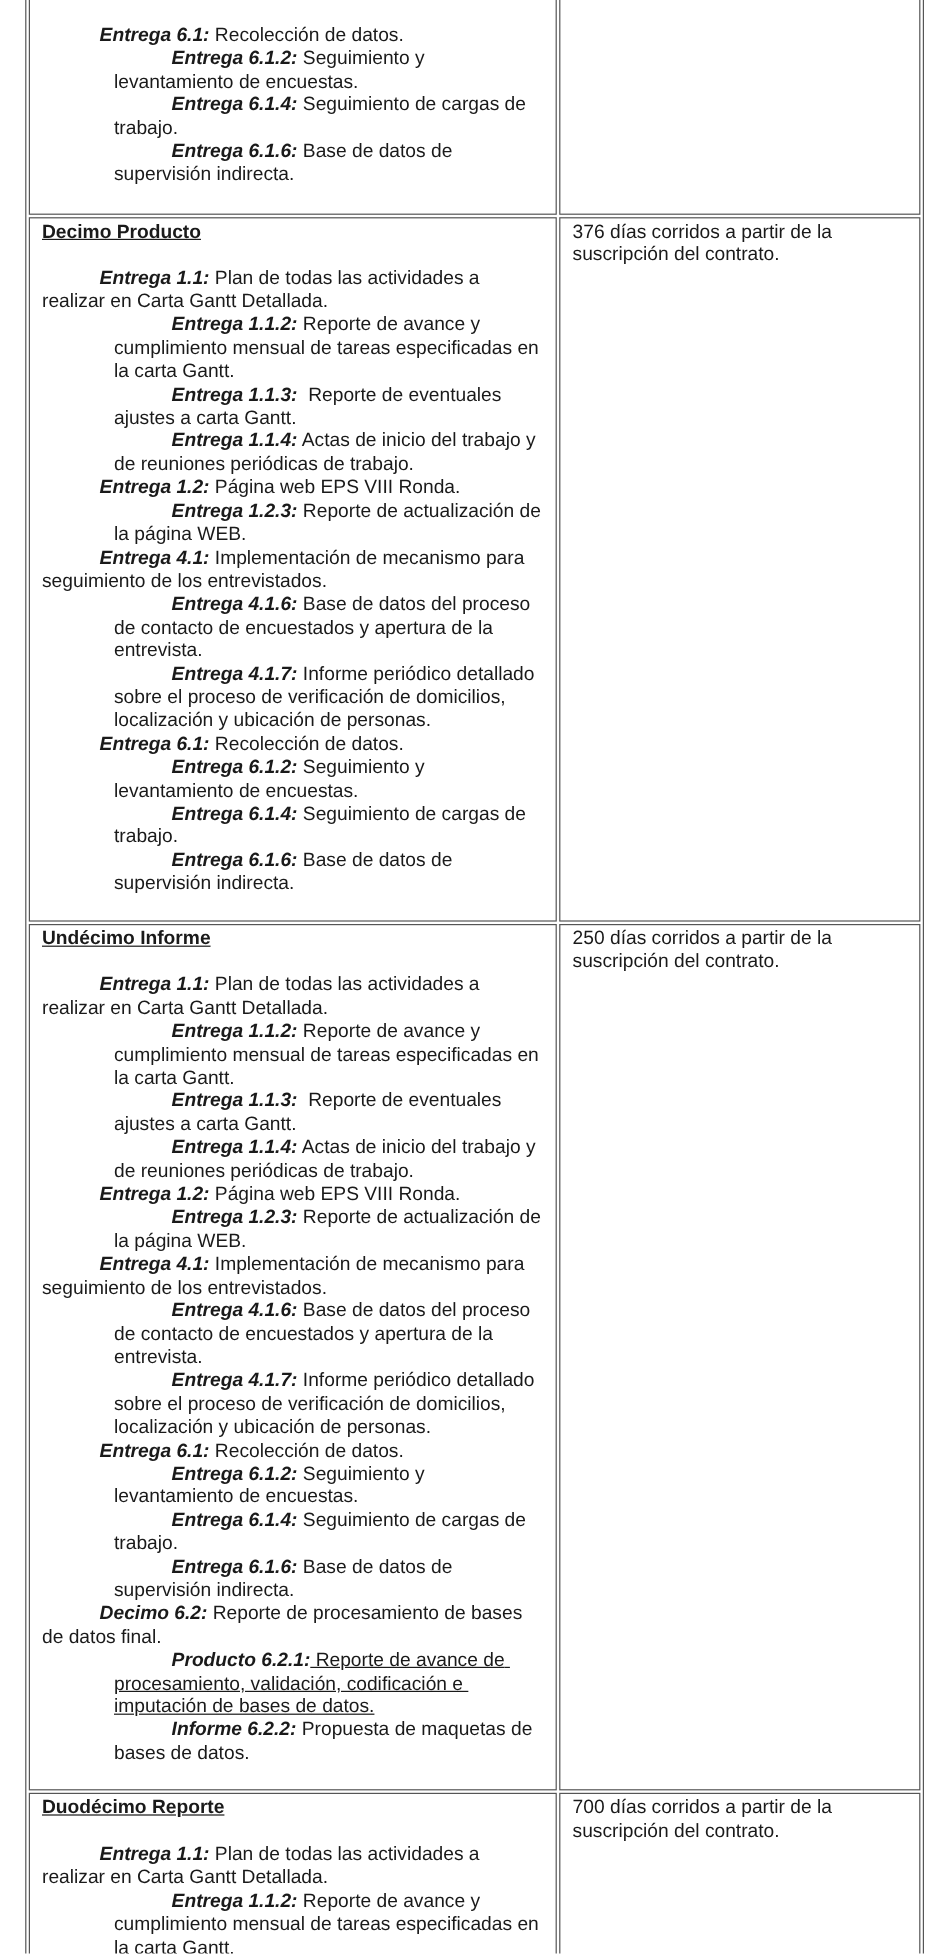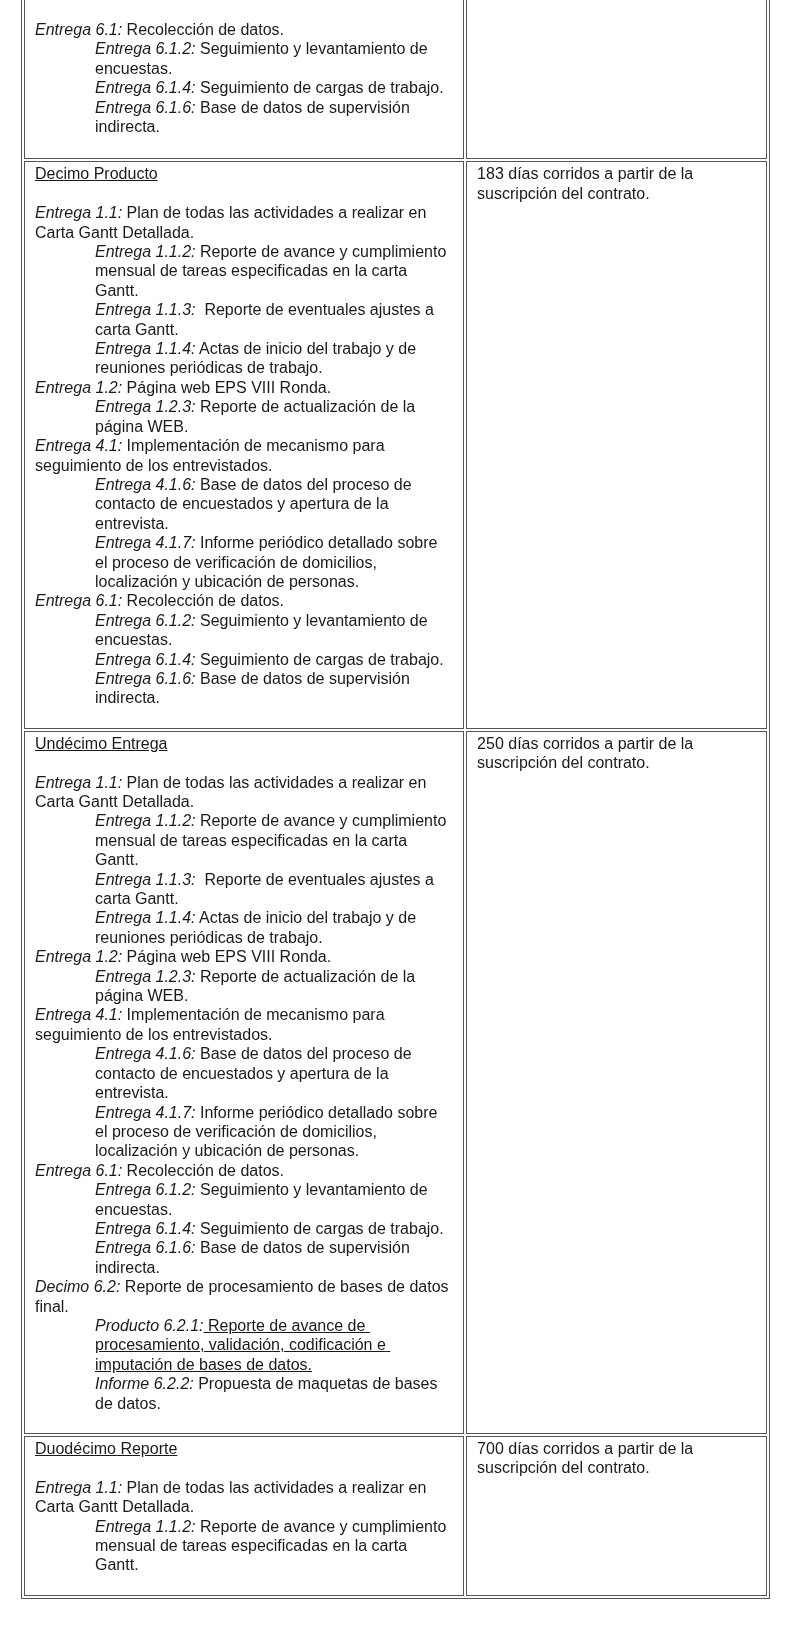--- a/index.html
+++ b/index.html
@@ -19,26 +19,26 @@
   .doc-table td {
     border: 1px solid #555;
     vertical-align: top;
     font-size: 16px;
     line-height: 19.4px;
     padding: 2px 10px 20px 10px;
   }
   .doc-table td.col-left { width: 422px; }
   .doc-table td.col-right { width: 282px; padding-left: 10px; }
   .product-title {
-    font-weight: normal; text-decoration: underline;
+    font-weight: bold; text-decoration: underline;
     margin-bottom: 19.4px; display: block;
   }
   .entry { display: block; }
   .entry.level-2 { padding-left: 60px; }
-  .entry-label { font-weight: normal; font-style: italic; }
+  .entry-label { font-weight: bold; font-style: italic; margin-left: 48px; }
   .row-first td { padding-top: 24px; padding-bottom: 22px; }
 </style>
 </head>
 <body>
 
 <table class="doc-table">
   <tbody id="table-body">
       <tr class="row-first">
         <td class="col-left">
           <span class="entry level-1"><span class="entry-label">Entrega 6.1:</span><span class="entry-text" style="white-space: pre-wrap;"> Recolección de datos.</span></span>
@@ -58,25 +58,25 @@
           <span class="entry level-1"><span class="entry-label">Entrega 1.2:</span><span class="entry-text" style="white-space: pre-wrap;"> Página web EPS VIII Ronda.</span></span>
           <span class="entry level-2"><span class="entry-label">Entrega 1.2.3:</span><span class="entry-text" style="white-space: pre-wrap;"> Reporte de actualización de la página WEB.</span></span>
           <span class="entry level-1"><span class="entry-label">Entrega 4.1:</span><span class="entry-text" style="white-space: pre-wrap;"> Implementación de mecanismo para seguimiento de los entrevistados.</span></span>
           <span class="entry level-2"><span class="entry-label">Entrega 4.1.6:</span><span class="entry-text" style="white-space: pre-wrap;"> Base de datos del proceso de contacto de encuestados y apertura de la entrevista.</span></span>
           <span class="entry level-2"><span class="entry-label">Entrega 4.1.7:</span><span class="entry-text" style="white-space: pre-wrap;"> Informe periódico detallado sobre el proceso de verificación de domicilios, localización y ubicación de personas.</span></span>
           <span class="entry level-1"><span class="entry-label">Entrega 6.1:</span><span class="entry-text" style="white-space: pre-wrap;"> Recolección de datos.</span></span>
           <span class="entry level-2"><span class="entry-label">Entrega 6.1.2:</span><span class="entry-text" style="white-space: pre-wrap;"> Seguimiento y levantamiento de encuestas.</span></span>
           <span class="entry level-2"><span class="entry-label">Entrega 6.1.4:</span><span class="entry-text" style="white-space: pre-wrap;"> Seguimiento de cargas de trabajo.</span></span>
           <span class="entry level-2"><span class="entry-label">Entrega 6.1.6:</span><span class="entry-text" style="white-space: pre-wrap;"> Base de datos de supervisión indirecta.</span></span>
         </td>
-        <td class="col-right"><span>183 días corridos a partir de la suscripción del contrato.</span></td>
+        <td class="col-right"><span>376 días corridos a partir de la suscripción del contrato.</span></td>
       </tr>
       <tr>
         <td class="col-left">
-          <span class="product-title">Undécimo Entrega</span>
+          <span class="product-title">Undécimo Informe</span>
           <span class="entry level-1"><span class="entry-label">Entrega 1.1:</span><span class="entry-text" style="white-space: pre-wrap;"> Plan de todas las actividades a realizar en Carta Gantt Detallada.</span></span>
           <span class="entry level-2"><span class="entry-label">Entrega 1.1.2:</span><span class="entry-text" style="white-space: pre-wrap;"> Reporte de avance y cumplimiento mensual de tareas especificadas en la carta Gantt.</span></span>
           <span class="entry level-2"><span class="entry-label">Entrega 1.1.3:</span><span class="entry-text" style="white-space: pre-wrap;">  Reporte de eventuales ajustes a carta Gantt.</span></span>
           <span class="entry level-2"><span class="entry-label">Entrega 1.1.4:</span><span class="entry-text" style="white-space: pre-wrap;"> Actas de inicio del trabajo y de reuniones periódicas de trabajo.</span></span>
           <span class="entry level-1"><span class="entry-label">Entrega 1.2:</span><span class="entry-text" style="white-space: pre-wrap;"> Página web EPS VIII Ronda.</span></span>
           <span class="entry level-2"><span class="entry-label">Entrega 1.2.3:</span><span class="entry-text" style="white-space: pre-wrap;"> Reporte de actualización de la página WEB.</span></span>
           <span class="entry level-1"><span class="entry-label">Entrega 4.1:</span><span class="entry-text" style="white-space: pre-wrap;"> Implementación de mecanismo para seguimiento de los entrevistados.</span></span>
           <span class="entry level-2"><span class="entry-label">Entrega 4.1.6:</span><span class="entry-text" style="white-space: pre-wrap;"> Base de datos del proceso de contacto de encuestados y apertura de la entrevista.</span></span>
           <span class="entry level-2"><span class="entry-label">Entrega 4.1.7:</span><span class="entry-text" style="white-space: pre-wrap;"> Informe periódico detallado sobre el proceso de verificación de domicilios, localización y ubicación de personas.</span></span>
           <span class="entry level-1"><span class="entry-label">Entrega 6.1:</span><span class="entry-text" style="white-space: pre-wrap;"> Recolección de datos.</span></span>

